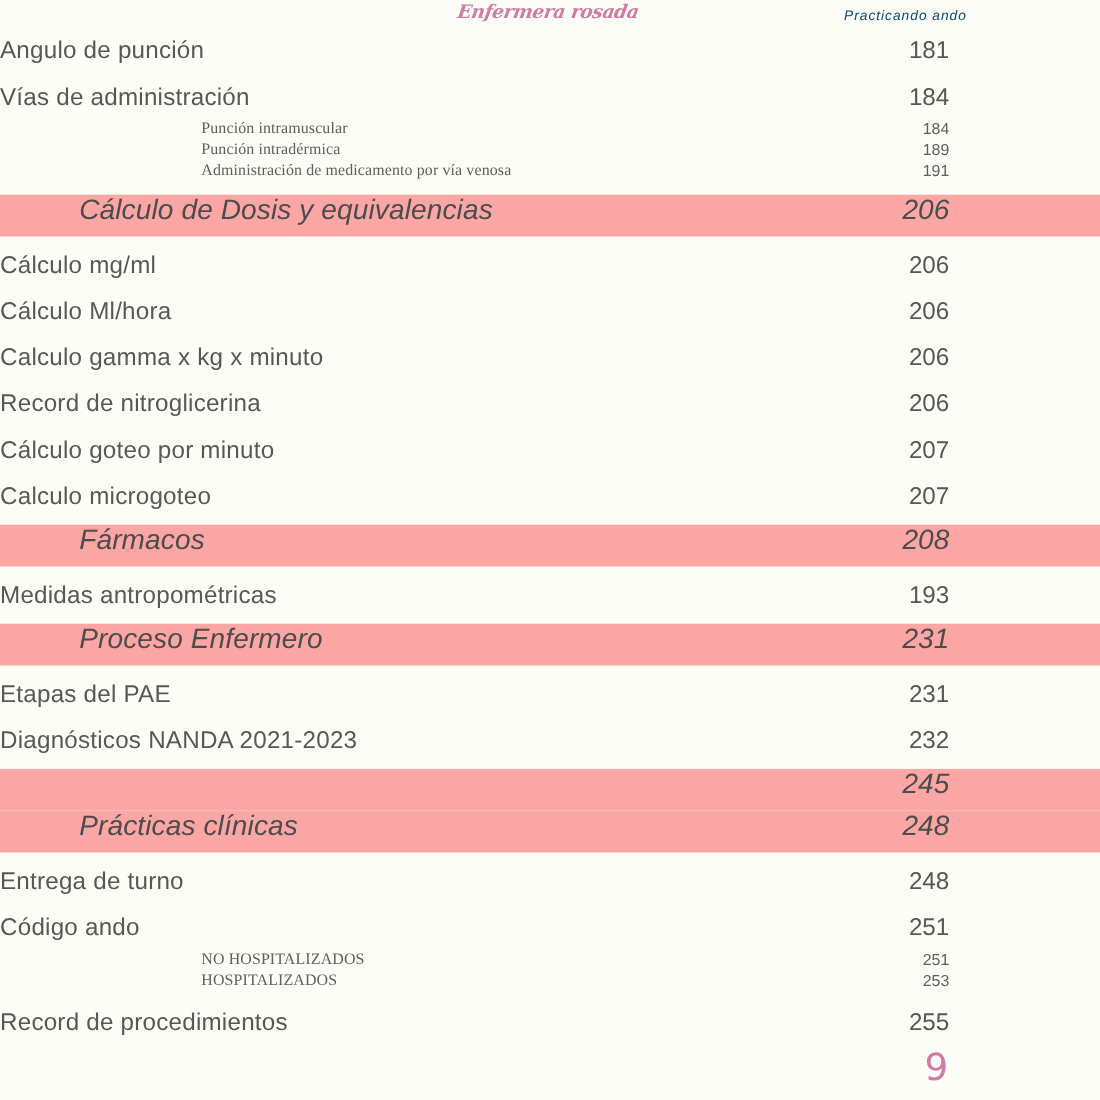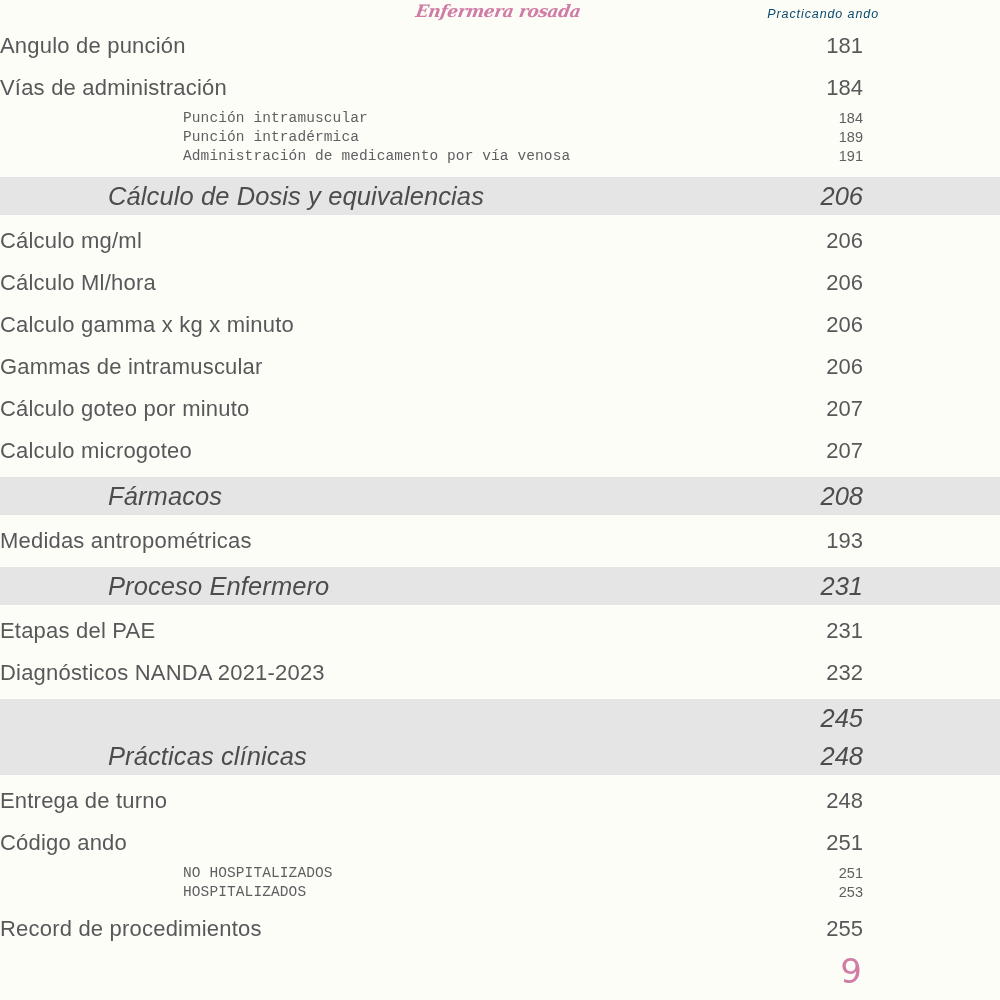--- a/index.html
+++ b/index.html
@@ -98,25 +98,24 @@
     background-position: left bottom;
   }
   .row .pageno {
     flex: 0 0 auto;
     text-align: right;
     white-space: nowrap;
   }
 
   
   .row.lv1 {
-    padding-left: 108px;
+    padding-left: 72px;
     padding-right: 137px;
     height: 38px;
-    background: #e5e5e5;
-    align-items: center;
+    background: #fca5a5;
   }
   .row.lv1 .title {
     font-family: "Liberation Sans", sans-serif;
     font-style: italic;
     font-size: 25.5px;
     color: #4c4c4c;
     letter-spacing: 0.1px;
   }
   .row.lv1 .pageno {
     font-family: "Liberation Sans", sans-serif;
@@ -151,21 +150,21 @@
   .row.lv2 .leader { margin-bottom: 5px; }
 
   
   .row.lv3 {
     padding-left: 183px;
     padding-right: 137px;
     height: 19px;
     align-items: flex-end;
   }
   .row.lv3 .title {
-    font-family: Liberation Mono, monospace;
+    font-family: Liberation Serif, serif;
     font-size: 14.5px;
     color: #5f5f61;
     letter-spacing: 0.1px;
   }
   .row.lv3 .pageno {
     font-family: "Liberation Sans", sans-serif;
     font-size: 14.5px;
     color: #5f5f61;
     width: 44px;
   }
@@ -247,21 +246,21 @@
         <span class="pageno">206</span>
       </div>
       <div class="gap-m"></div>
       <div class="row lv2">
         <span class="title">Calculo gamma x kg x minuto</span>
         <span class="leader"></span>
         <span class="pageno">206</span>
       </div>
       <div class="gap-m"></div>
       <div class="row lv2">
-        <span class="title">Gammas de intramuscular</span>
+        <span class="title">Record de nitroglicerina</span>
         <span class="leader"></span>
         <span class="pageno">206</span>
       </div>
       <div class="gap-m"></div>
       <div class="row lv2">
         <span class="title">Cálculo goteo por minuto</span>
         <span class="leader"></span>
         <span class="pageno">207</span>
       </div>
       <div class="gap-m"></div>

